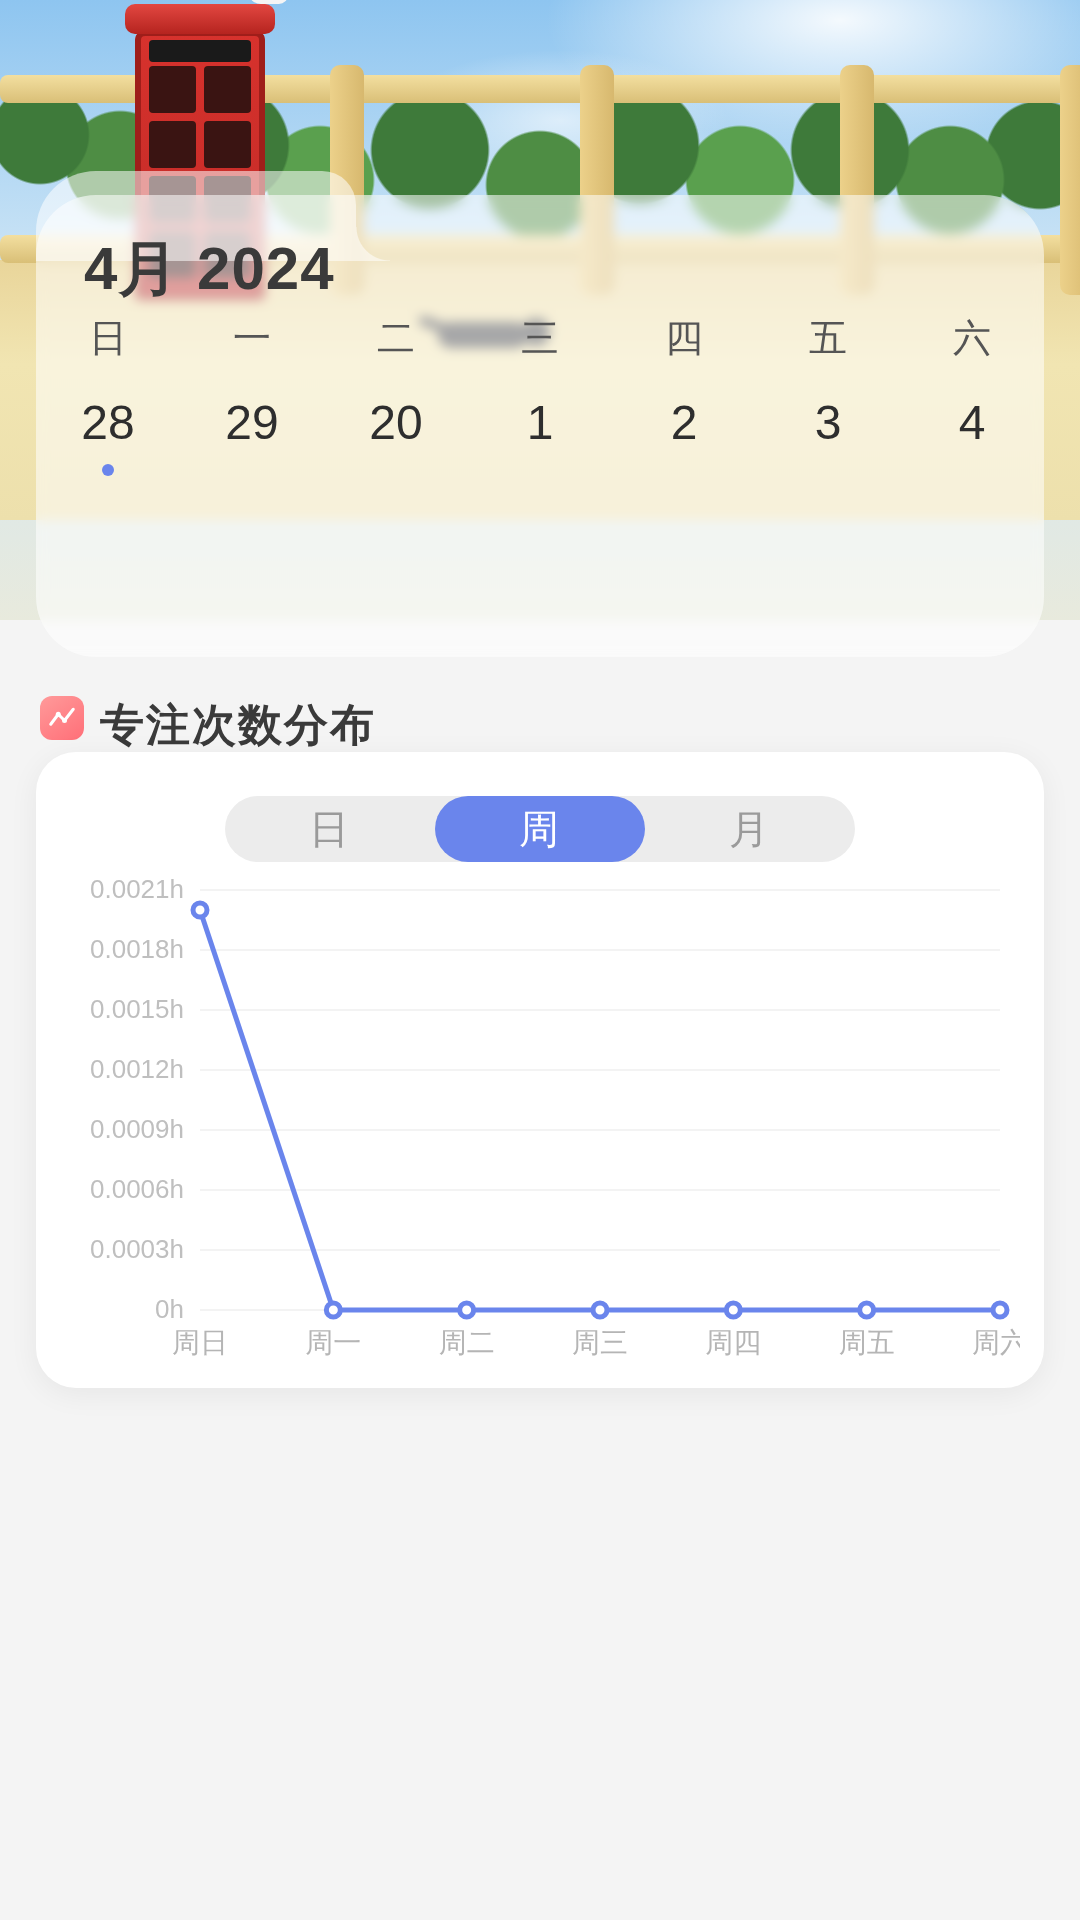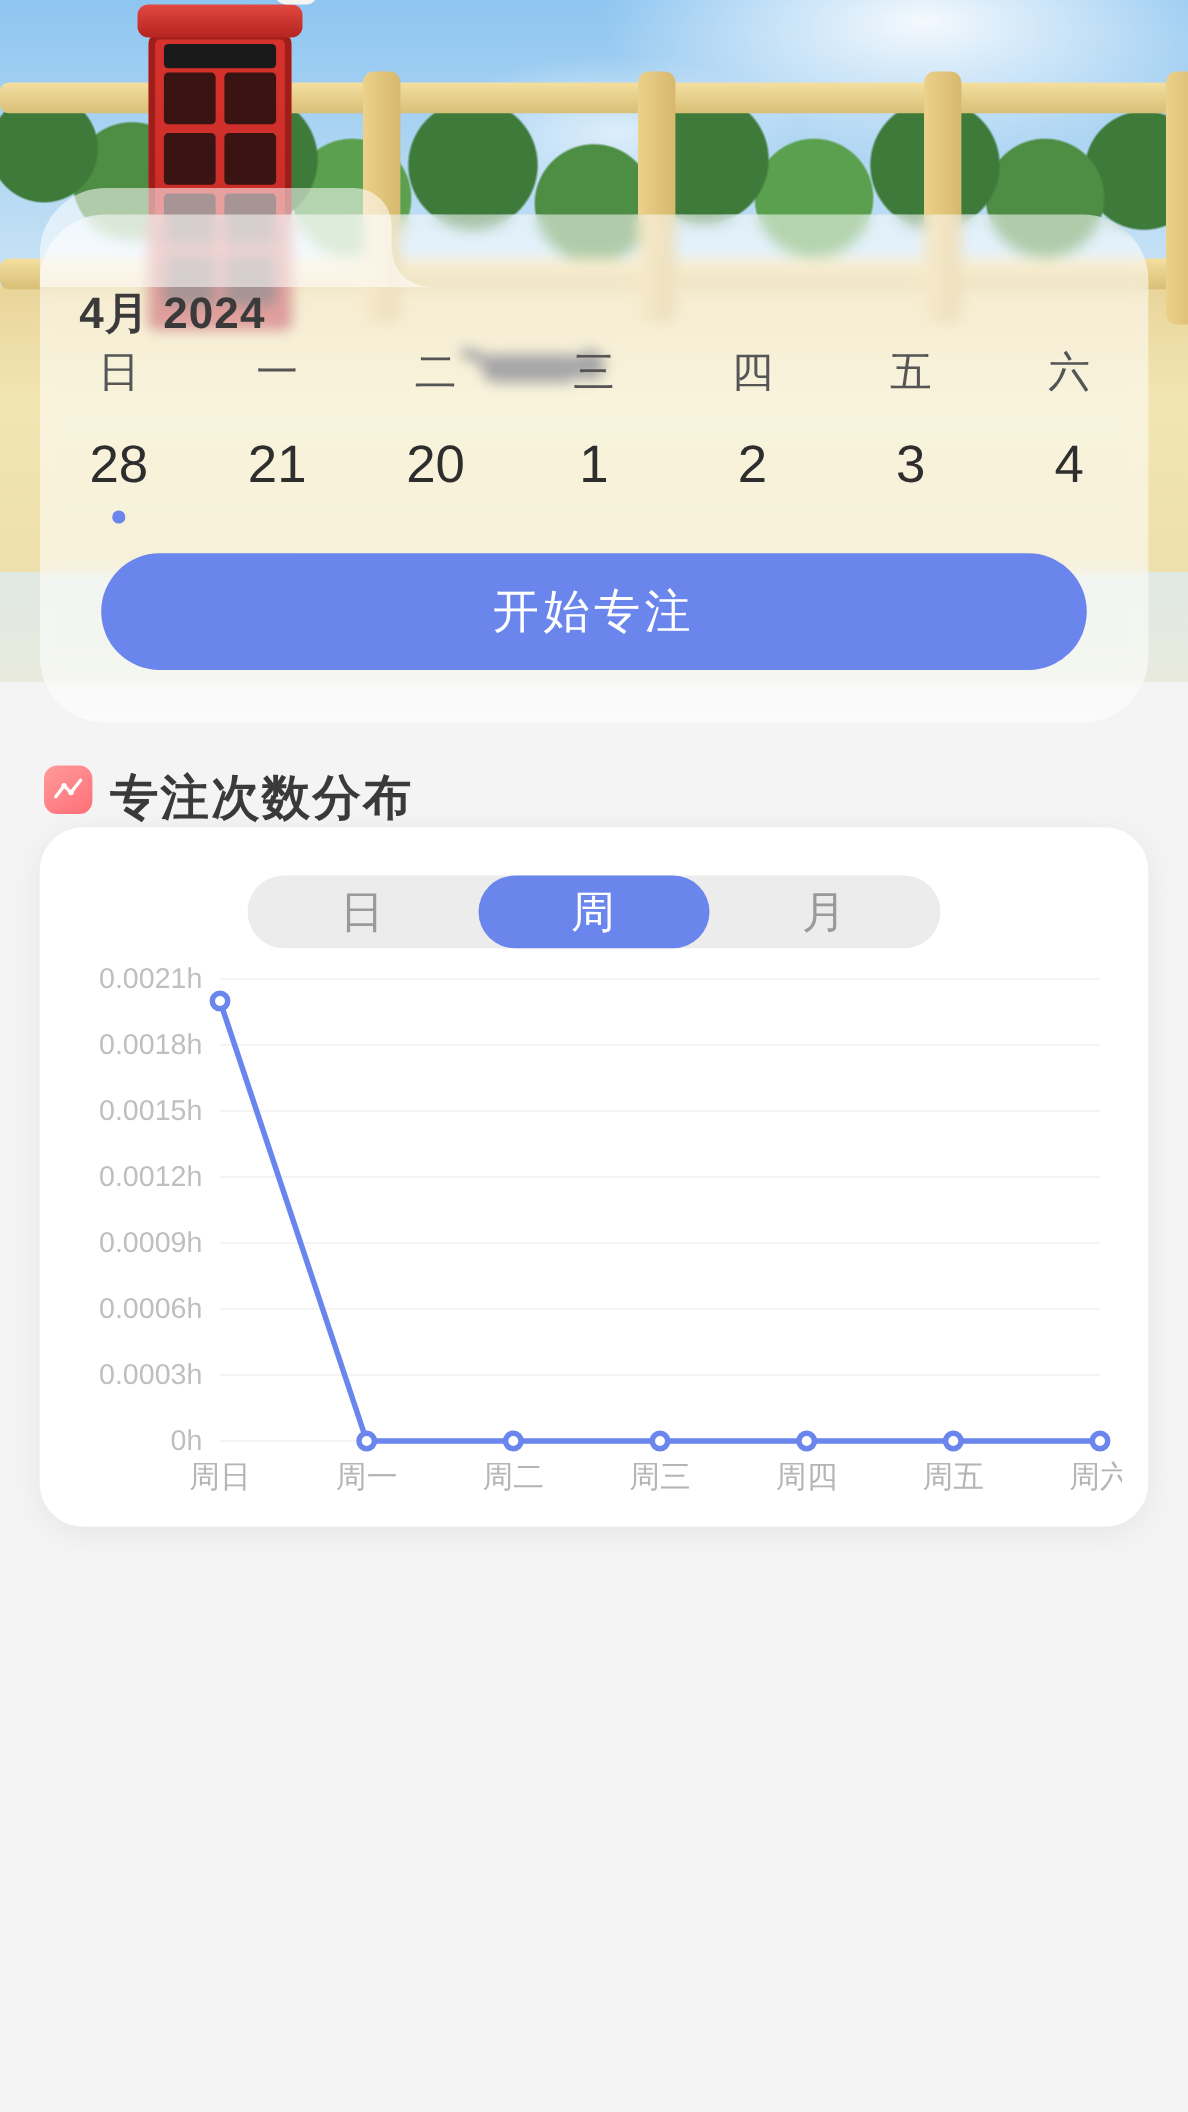--- a/index.html
+++ b/index.html
@@ -51,21 +51,21 @@
   .cat .tail{position:absolute; bottom:26px; left:-2px; width:34px; height:10px; background:#3b3c3f; border-radius:10px; transform:rotate(20deg);}
 
   
   .calendar-card { position: absolute; top: 195px; left: 36px; width: 1008px; height: 462px;
       background: rgba(255,255,255,0.55); border-radius: 60px; z-index: 2;
       backdrop-filter: blur(6px); }
   .tab-notch { position: absolute; top: -24px; left: 0; width: 320px; height: 90px;
       background: rgba(255,255,255,0.55); border-radius: 60px 34px 0 0; }
   .tab-notch:after { content:""; position:absolute; right:-34px; bottom:0; width:34px; height:34px;
       background: radial-gradient(circle at 34px 0, transparent 33px, rgba(255,255,255,0.55) 34px); }
-  .month-title { position:absolute; top:34px; left:36px; font-size:40px; font-weight:700; color:#3a3a3a; letter-spacing:1px;margin-top:28px; }
+  .month-title { position:absolute; top:34px; left:48px; font-size:60px; font-weight:700; color:#3a3a3a; letter-spacing:1px; }
   .weekday-row { position:absolute; top:118px; left:0; width:100%; display:flex; }
   .weekday-row .wd { flex:1; text-align:center; font-size:38px; color:#555; font-weight:500; }
   .day-row { position:absolute; top:200px; left:0; width:100%; display:flex; }
   .day-row .d { flex:1; text-align:center; font-size:48px; color:#2e2e2e; font-weight:500; position:relative; }
   .day-row .d.today:after { content:""; position:absolute; bottom:-26px; left:50%; transform:translateX(-50%); width:12px; height:12px; background:#6a85ec; border-radius:50%; }
   .start-focus-btn { position:absolute; left:56px; right:56px; bottom:48px; height:106px;
       background:#6a85ec; color:#fff; border-radius:60px; display:flex; align-items:center; justify-content:center;
       font-size:42px; font-weight:500; letter-spacing:4px; }
 
   
@@ -138,28 +138,27 @@
     <div class="wd">日</div>
     <div class="wd">一</div>
     <div class="wd">二</div>
     <div class="wd">三</div>
     <div class="wd">四</div>
     <div class="wd">五</div>
     <div class="wd">六</div>
   </div>
   <div class="day-row">
     <div class="d today">28</div>
-    <div class="d">21</div>
+    <div class="d">29</div>
     <div class="d">20</div>
     <div class="d">1</div>
     <div class="d">2</div>
     <div class="d">3</div>
     <div class="d">4</div>
   </div>
-  <div class="start-focus-btn">开始专注</div>
 </div>
 
 <div class="section-header">
   <div class="chart-icon">
     <svg viewBox="0 0 24 24">
         <path d="M3 17 L9 9 L14 14 L21 5" stroke="#fff" stroke-width="2.4" fill="none" stroke-linecap="round" stroke-linejoin="round"></path>
         <circle cx="9" cy="9" r="2" fill="#fff"></circle>
         <circle cx="14" cy="14" r="2" fill="#fff"></circle>
       </svg>
   </div>

